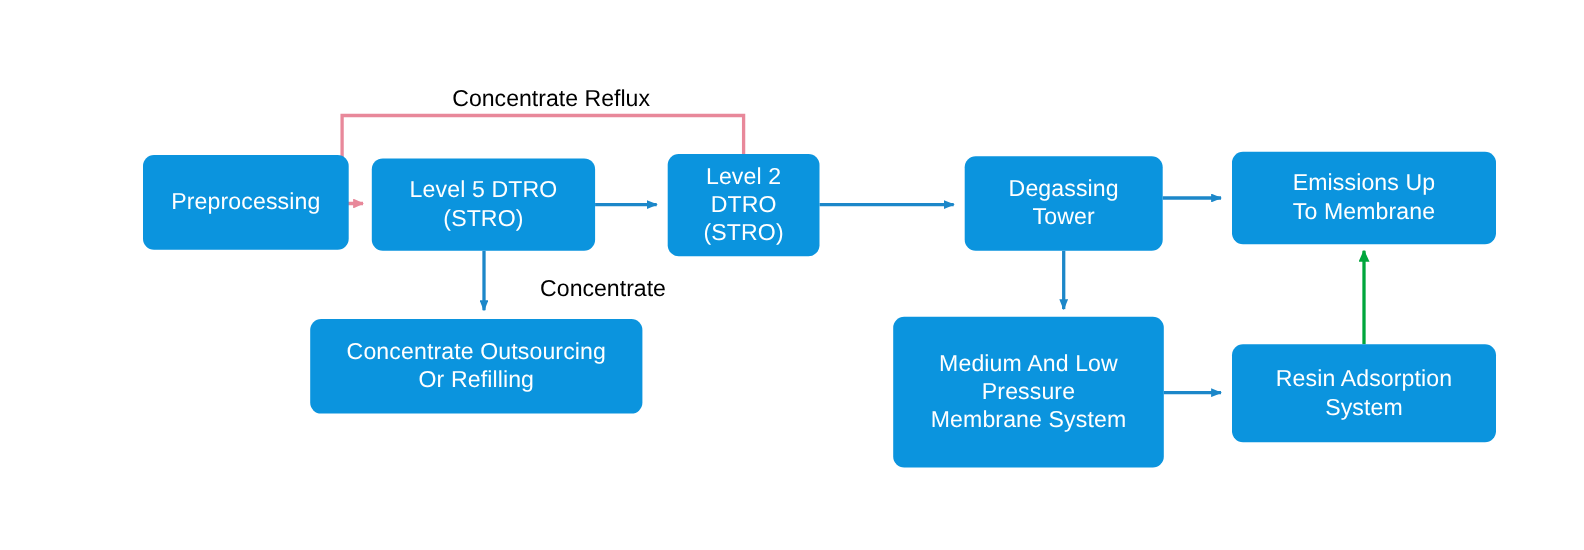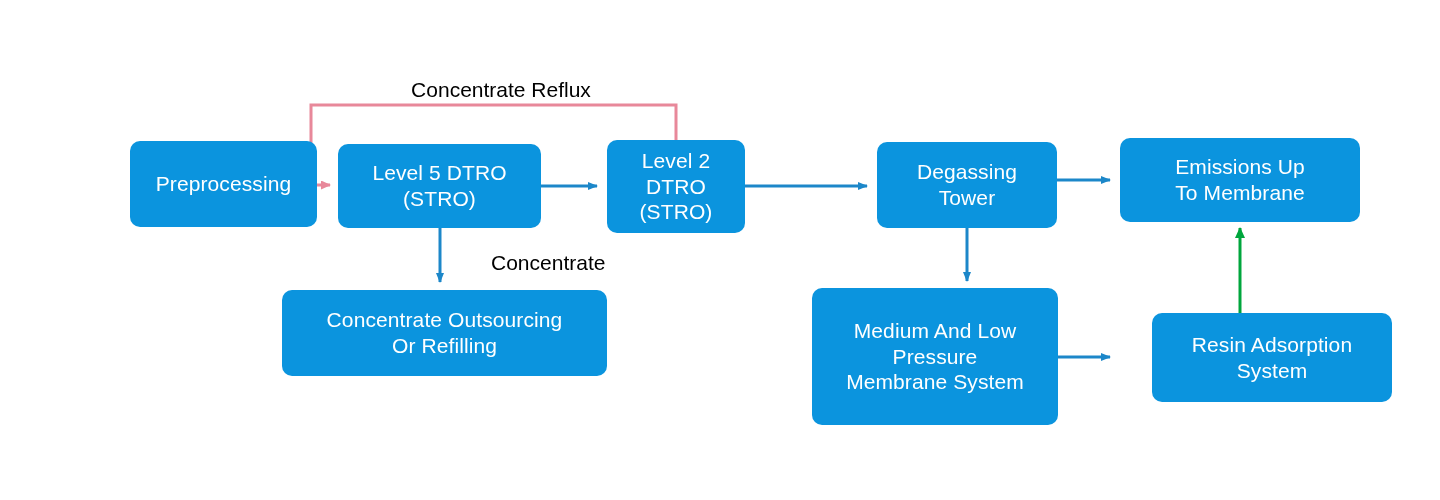--- a/index.html
+++ b/index.html
@@ -105,32 +105,32 @@
   <div class="node" style="left:877px; top:142px; width:180px; height:86px;">
     <span>Degassing
 Tower</span>
   </div>
 
   <div class="node" style="left:1120px; top:138px; width:240px; height:84px;">
     <span>Emissions Up
 To Membrane</span>
   </div>
 
-  <div class="node" style="left:282px; top:290px; width:325px; height:86px;">
+  <div class="node" style="left:282px; top:290px; width:302px; height:86px;">
     <span>Concentrate Outsourcing
 Or Refilling</span>
   </div>
 
   <div class="node" style="left:812px; top:288px; width:246px; height:137px;">
     <span>Medium And Low
 Pressure
 Membrane System</span>
   </div>
 
-  <div class="node" style="left:1120px; top:313px; width:240px; height:89px;margin-left:32px;">
+  <div class="node" style="left:1120px; top:313px; width:240px; height:89px;">
     <span>Resin Adsorption
 System</span>
   </div>
 
   <div class="edge-label" style="left:396px; top:77px; width:210px;">Concentrate Reflux</div>
 
 
   <div class="edge-label" style="left:460px; top:250px; width:160px; text-align:left;margin-left:31px;">Concentrate</div>
 
 </div>

